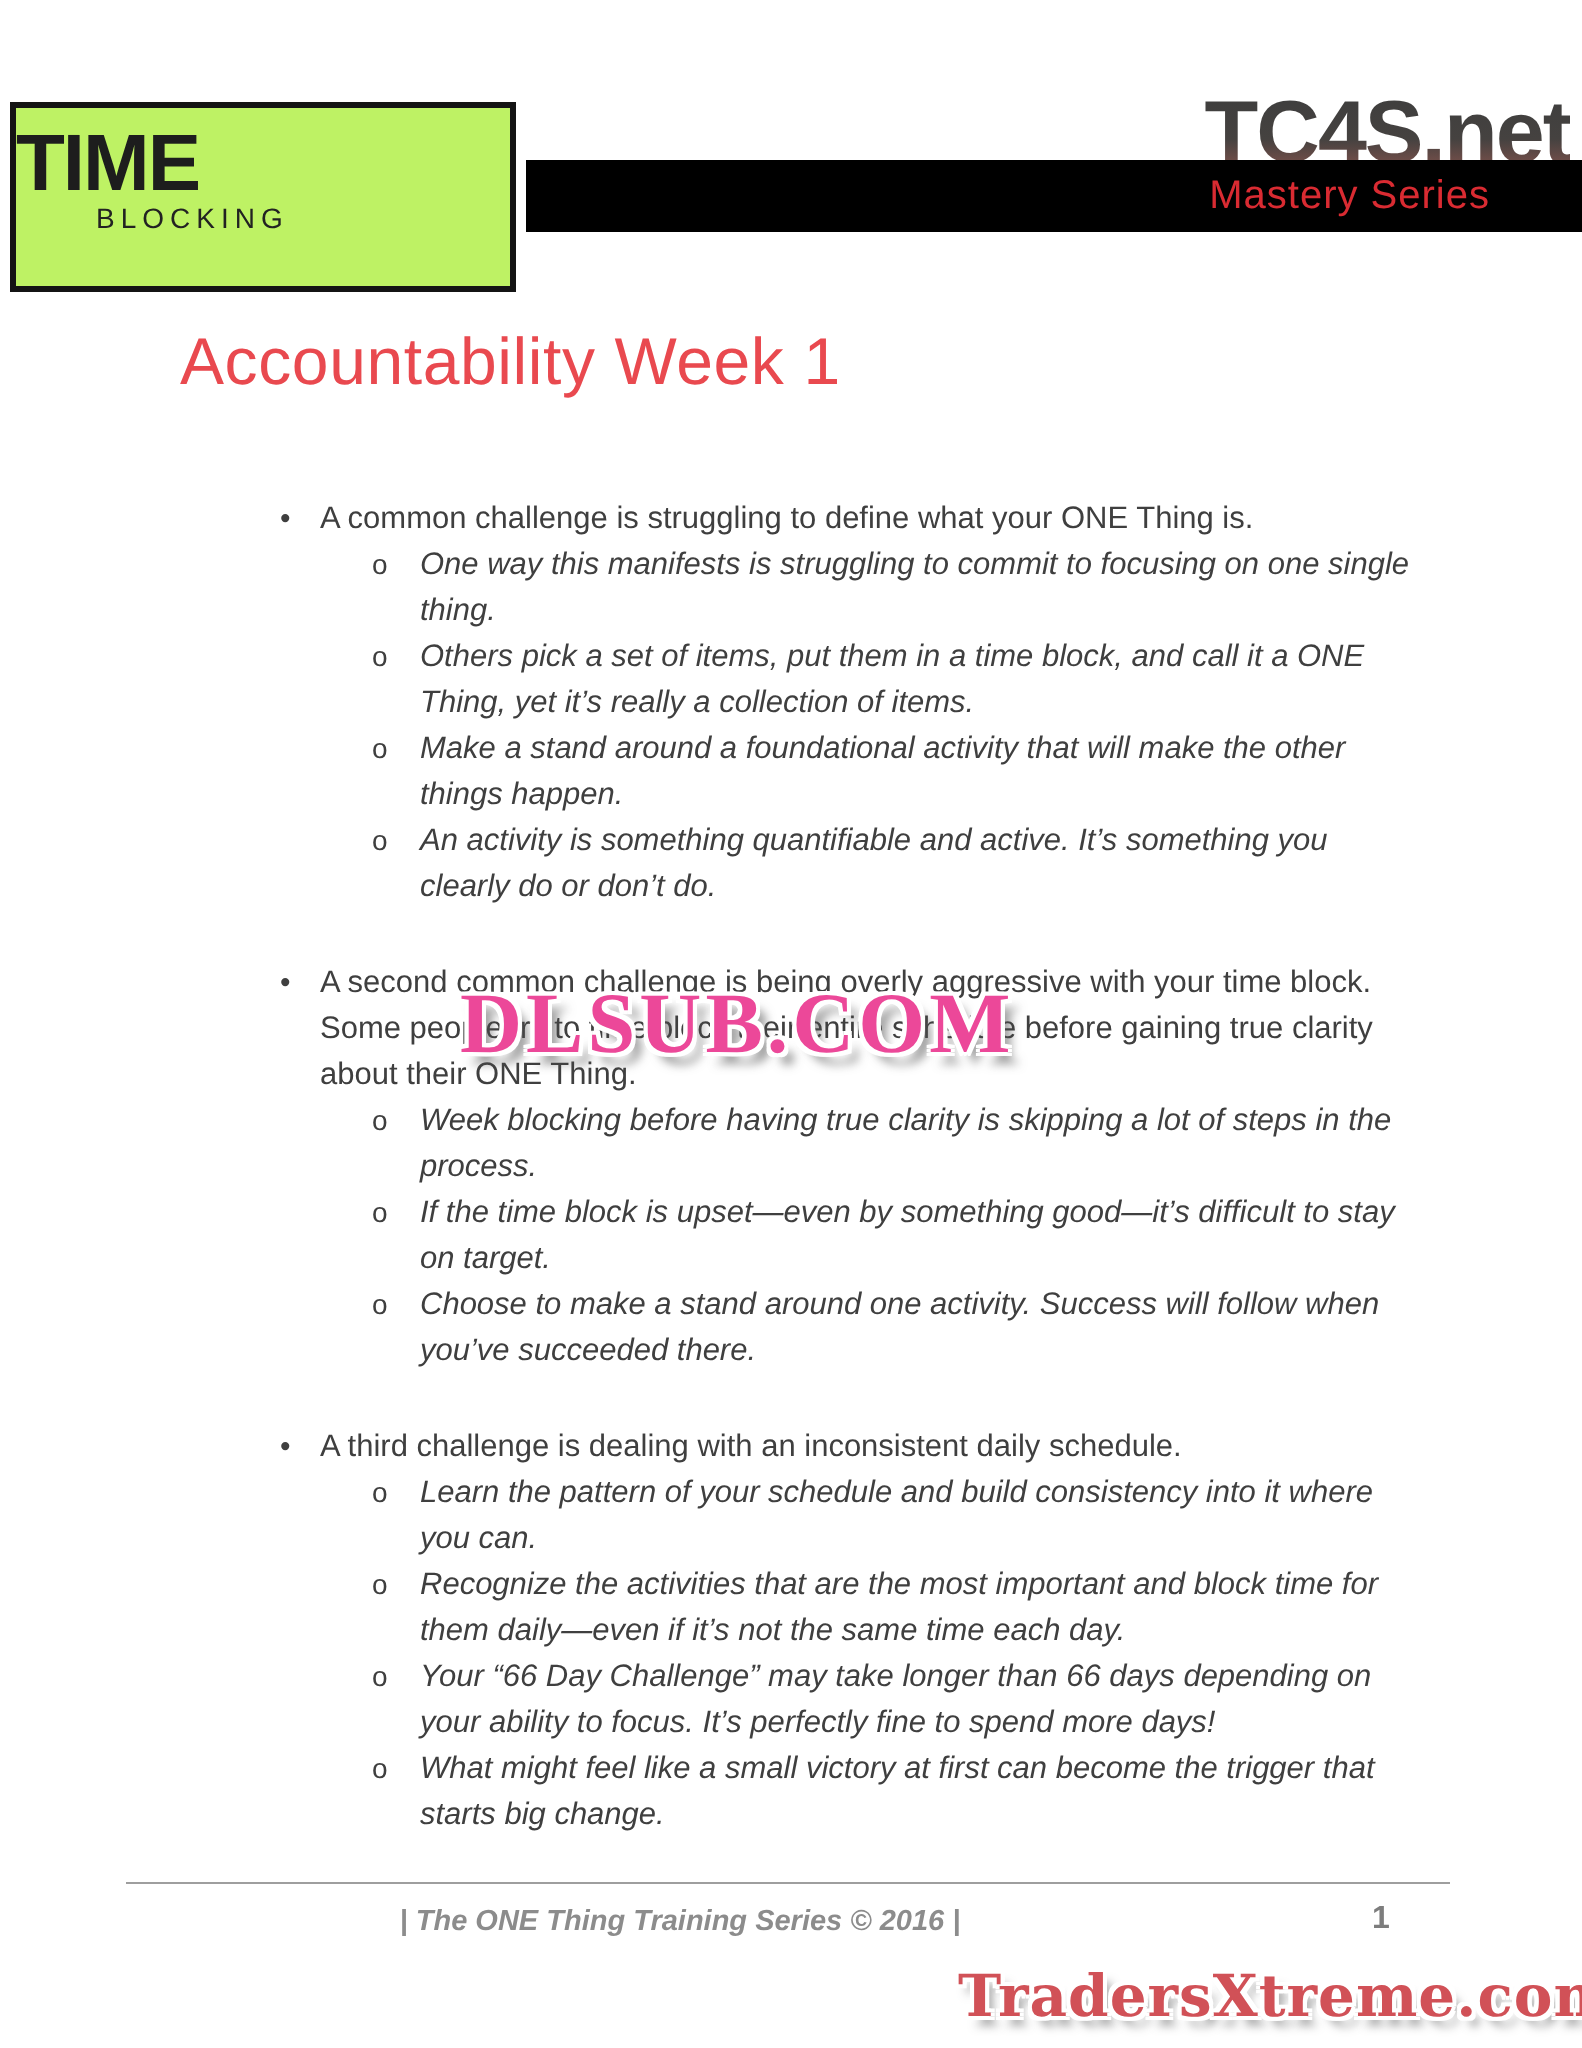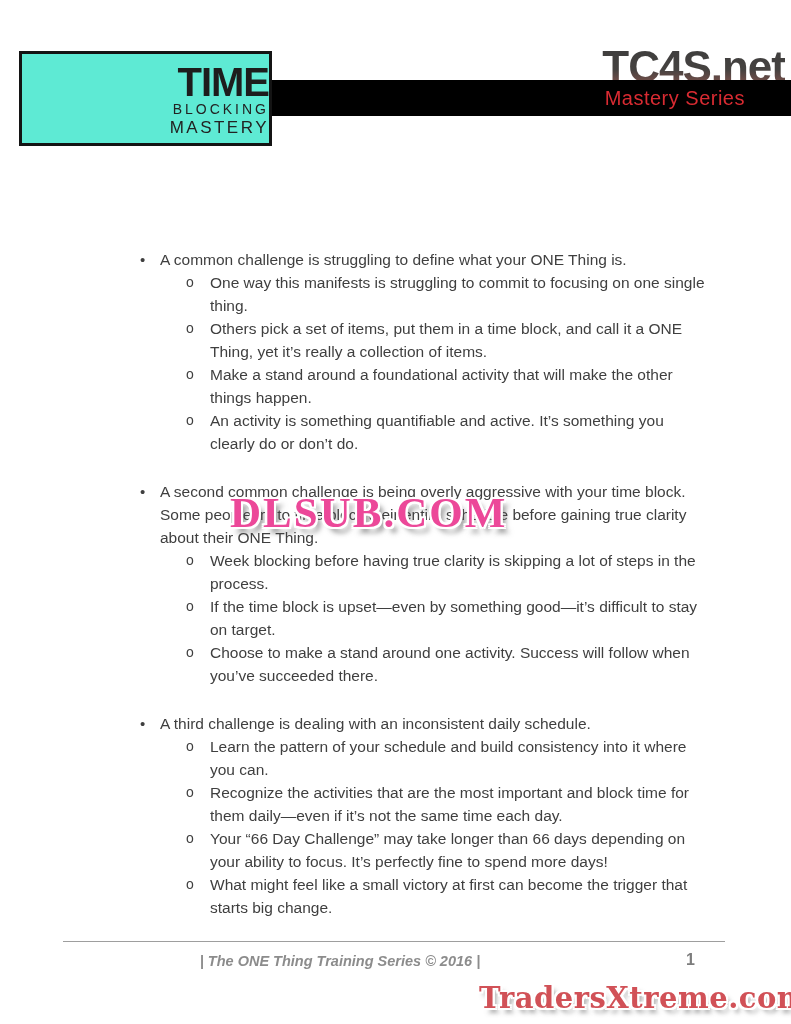--- a/index.html
+++ b/index.html
@@ -29,27 +29,27 @@
       background: linear-gradient(180deg, #3d3d3d 0%, #454240 55%, #7c514b 85%, #9a655c 100%);
       -webkit-background-clip: text;
       background-clip: text;
       color: transparent;
     }
   }
 
   
   .logo-box {
     position: absolute;
-    left: 19px;
+    left: 5px;
     top: 51px;
     width: 247px;
     height: 89px;
     border: 3px solid #141414;
-    background: #5eead4;
-    text-align: right;
+    background: #bef264;
+    text-align: left;
     box-sizing: content-box;
     z-index: 2;
     padding-top: 0;
   }
   .logo-time {
     margin-top: 9px;
     font-size: 40px;
     line-height: 38px;
     font-weight: 900;
     letter-spacing: -1px;
@@ -127,21 +127,21 @@
     font-size: 15px;
   }
   .main-text { display: block; padding-left: 160px; padding-right: 64px; }
   .sub-item { position: relative; }
   .sub-marker {
     position: absolute;
     left: 186px;
     top: 0px;
     font-size: 14px;
   }
-  .sub-text { display: block; padding-left: 210px; padding-right: 85px; }
+  .sub-text { display: block; padding-left: 210px; padding-right: 85px; font-style: italic; }
 
   
   .wm-center {
     position: absolute;
     left: 230px;
     top: 488px;
     font-family: "Liberation Serif", serif;
     font-weight: 900;
     font-size: 43px;
     letter-spacing: 2px;
@@ -199,27 +199,27 @@
 </head>
 <body>
 
 <div class="page">
 
   <div class="tc4s">TC4S.net</div>
 
   <div class="logo-box">
     <div class="logo-time">TIME</div>
     <div class="logo-blocking">BLOCKING</div>
-    <div class="logo-mastery">MASTERY</div>
   </div>
 
   <div class="black-bar">
     <span class="bar-label">Mastery Series</span>
   </div>
 
+  <div class="h1-title">Accountability Week 1</div>
 
   <div class="content">
 
     <div class="main-item">
       <span class="main-marker">•</span>
       <span class="main-text">A common challenge is struggling to define what your ONE Thing is.</span>
       <div class="sub-item">
         <span class="sub-marker">o</span>
         <span class="sub-text">One way this manifests is struggling to commit to focusing on one single thing.</span>
       </div>

